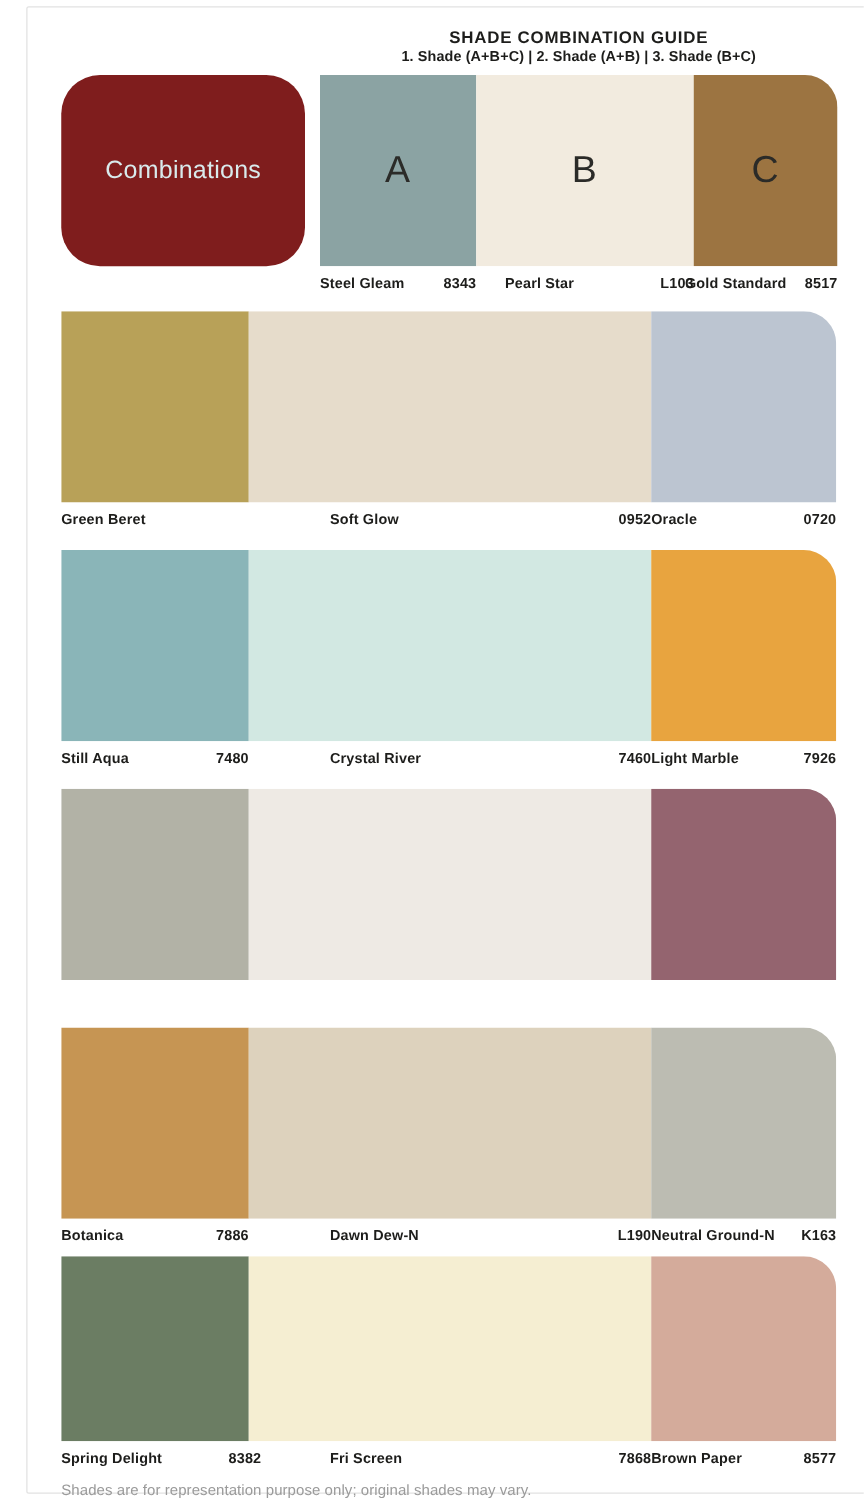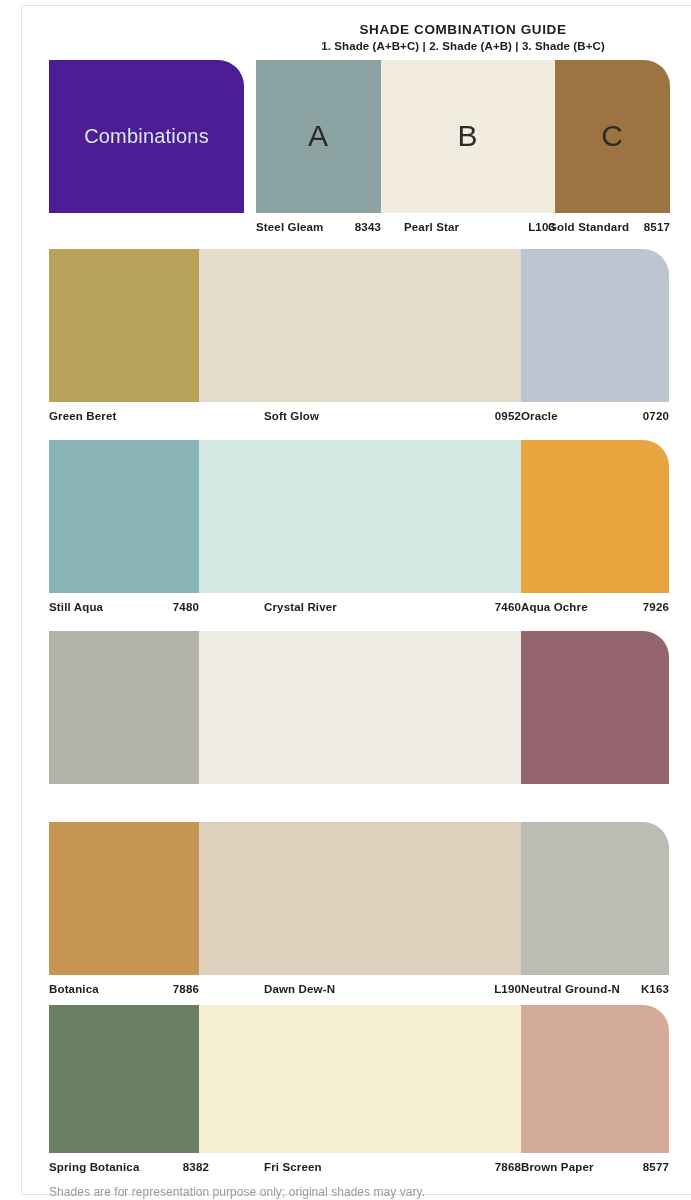--- a/index.html
+++ b/index.html
@@ -164,21 +164,21 @@
 
 <div id="sheet">
 
   <div id="page-frame"></div>
 
   <div class="guide-header">
     <div class="guide-title">SHADE COMBINATION GUIDE</div>
     <div class="guide-subtitle">1. Shade (A+B+C) | 2. Shade (A+B) | 3. Shade (B+C)</div>
   </div>
 
-  <div id="combinations-block" style="background: #4c1d95;">
+  <div id="combinations-block" style="background: #7f1d1d; border-radius: 31px;">
     <div id="combinations-label" style="color: rgb(217, 234, 236);">Combinations</div>
   </div>
 
   <div id="row-header-swatches">
     <div class="swatch-strip">
       <div class="swatch" style="width: 125px; background: rgb(139, 163, 163);">
         <div class="swatch-letter">A</div>
       </div>
       <div class="swatch" style="width: 174px; background: rgb(242, 235, 223);">
         <div class="swatch-letter">B</div>
@@ -217,21 +217,21 @@
     <div class="swatch-strip">
       <div class="swatch" style="width: 150px; background: rgb(138, 181, 184);"></div>
       <div class="swatch" style="width: 322px; background: rgb(210, 232, 226);"></div>
       <div class="swatch round-tr" style="width: 148px; background: rgb(232, 164, 63);"></div>
     </div>
     <div class="label-line">
       <div class="label-cell label-name" style="left:0px;">Still Aqua</div>
       <div class="label-cell label-code" style="left:80px;width:70px;">7480</div>
       <div class="label-cell label-name" style="left:215px;">Crystal River</div>
       <div class="label-cell label-code" style="left:382px;width:90px;">7460</div>
-      <div class="label-cell label-name" style="left:472px;">Aqua Ochre</div>
+      <div class="label-cell label-name" style="left:472px;">Light Marble</div>
       <div class="label-cell label-code" style="left:550px;width:70px;">7926</div>
     </div>
   </div>
 
   <div class="shade-row" style="top:631px;">
     <div class="swatch-strip">
       <div class="swatch" style="width: 150px; background: rgb(178, 178, 166);"></div>
       <div class="swatch" style="width: 322px; background: rgb(238, 234, 228);"></div>
       <div class="swatch round-tr" style="width: 148px; background: rgb(148, 100, 111);"></div>
     </div>
@@ -253,21 +253,21 @@
     </div>
   </div>
 
   <div class="shade-row" style="top:1005px;">
     <div class="swatch-strip" style="height:148px">
       <div class="swatch" style="width: 150px; background: rgb(107, 125, 99);"></div>
       <div class="swatch" style="width: 322px; background: rgb(245, 238, 210);"></div>
       <div class="swatch round-tr" style="width: 148px; background: rgb(212, 171, 155);"></div>
     </div>
     <div class="label-line">
-      <div class="label-cell label-name" style="left:0px;">Spring Botanica</div>
+      <div class="label-cell label-name" style="left:0px;">Spring Delight</div>
       <div class="label-cell label-code" style="left:90px;width:70px;">8382</div>
       <div class="label-cell label-name" style="left:215px;">Fri Screen</div>
       <div class="label-cell label-code" style="left:382px;width:90px;">7868</div>
       <div class="label-cell label-name" style="left:472px;">Brown Paper</div>
       <div class="label-cell label-code" style="left:550px;width:70px;">8577</div>
     </div>
   </div>
 
   <div id="footer-note">Shades are for representation purpose only; original shades may vary.</div>
 

